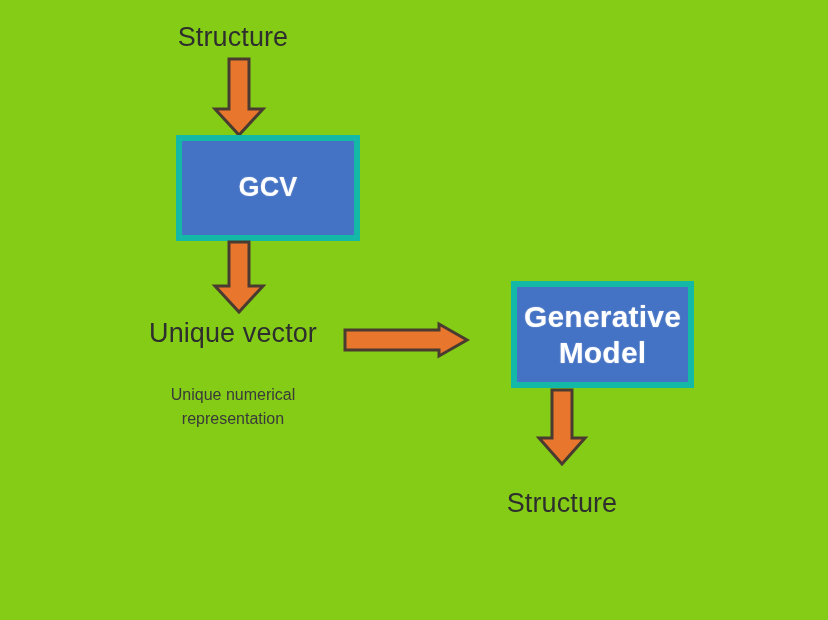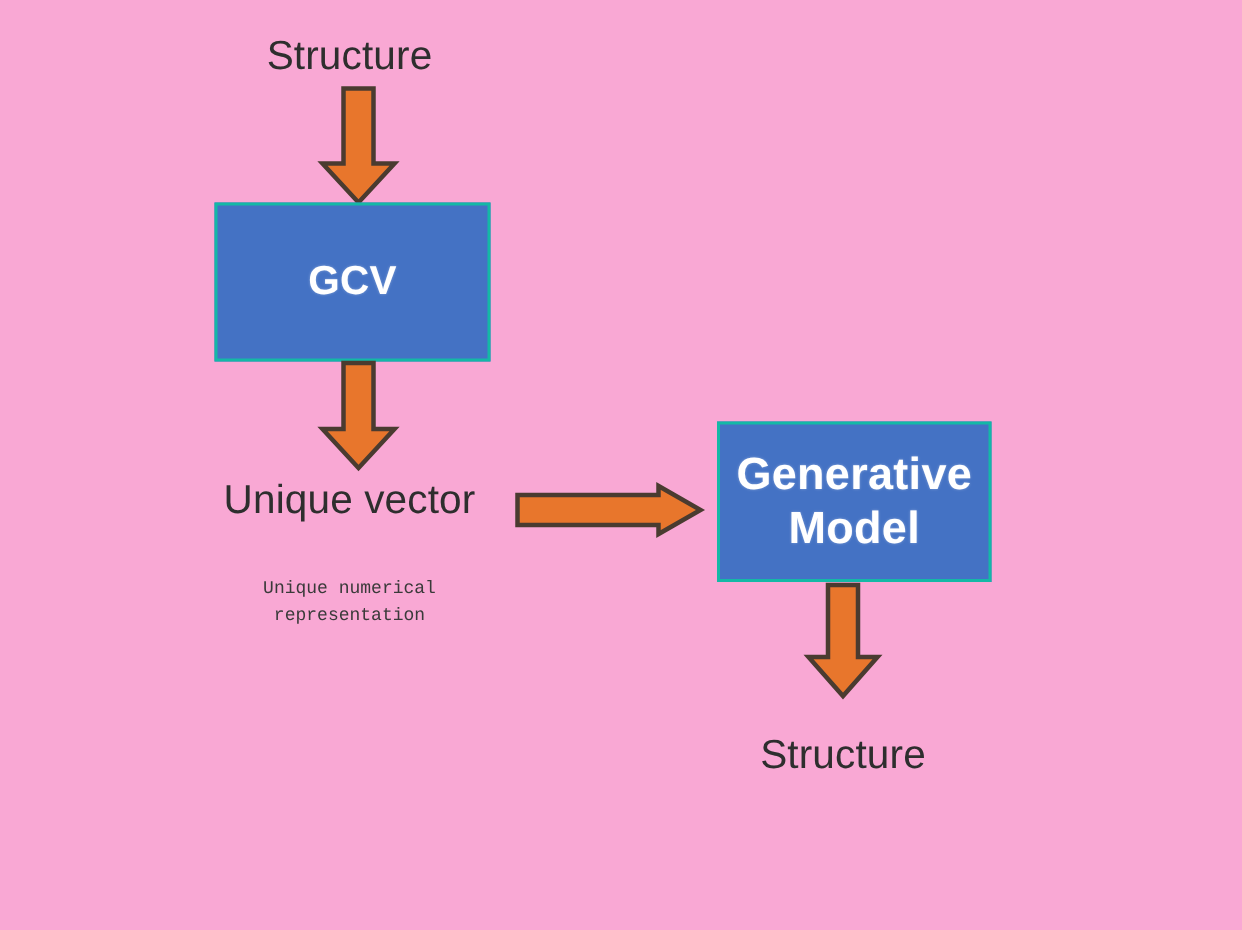--- a/index.html
+++ b/index.html
@@ -8,35 +8,36 @@
     padding: 0;
     background: #ffffff;
   }
   body {
     font-family: "Liberation Sans", sans-serif;
   }
   #canvas {
     position: relative;
     width: 828px;
     height: 620px;
-    background: #f9a8d4;
+    background: #84cc16;
     overflow: hidden;
   }
   .node-box {
     position: absolute;
     box-sizing: border-box;
     background: #4472C4;
-    border: 2px solid #14b8a6;
+    border: 6px solid #14b8a6;
     display: flex;
     align-items: center;
     justify-content: center;
     text-align: center;
     color: #FFFFFF;
     line-height: 1.18;
     letter-spacing: 0.2px;
+    margin-left: 33px;
   }
   .node-box .box-label {
     display: block;
     width: 100%;
     text-shadow: 0 0 2px rgba(255,255,255,0.35);
   }
   #box-gcv {
     left: 143px;
     top: 135px;
     width: 184px;
@@ -57,25 +58,24 @@
     text-align: center;
     color: #2E2E2E;
     white-space: pre-line;
   }
   .heading-label {
     font-size: 27px;
     font-weight: 400;
     letter-spacing: 0.1px;
   }
   .caption-label {
-    font-size: 12px;
+    font-size: 16px;
     font-weight: 400;
     line-height: 1.5;
     color: #3A3A3A;
-    font-family: Liberation Mono, monospace;
   }
   #label-structure-top {
     left: 108px;
     top: 22px;
     width: 250px;
   }
   #label-latent-vector {
     left: 108px;
     top: 318px;
     width: 250px;

